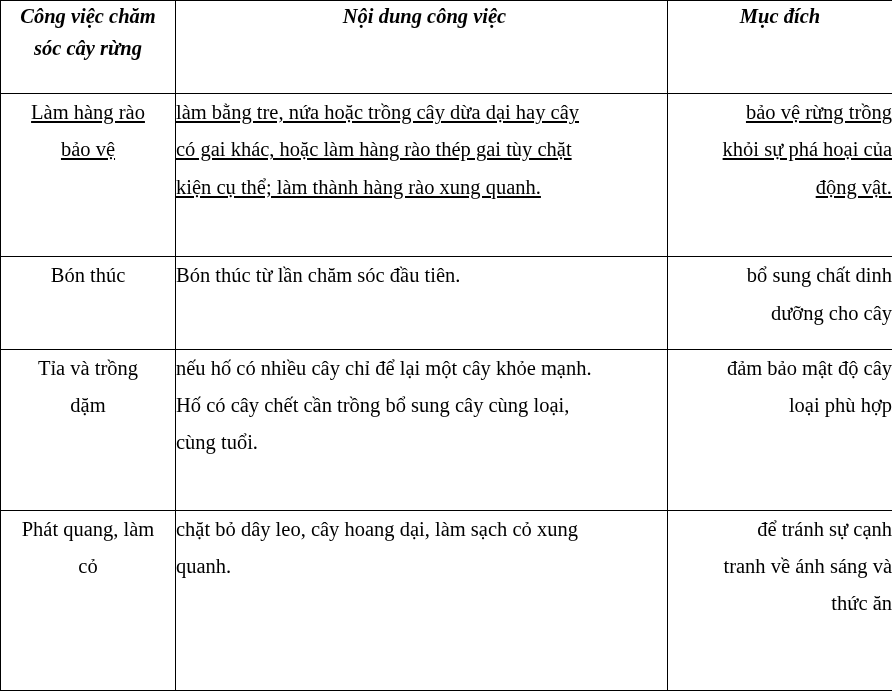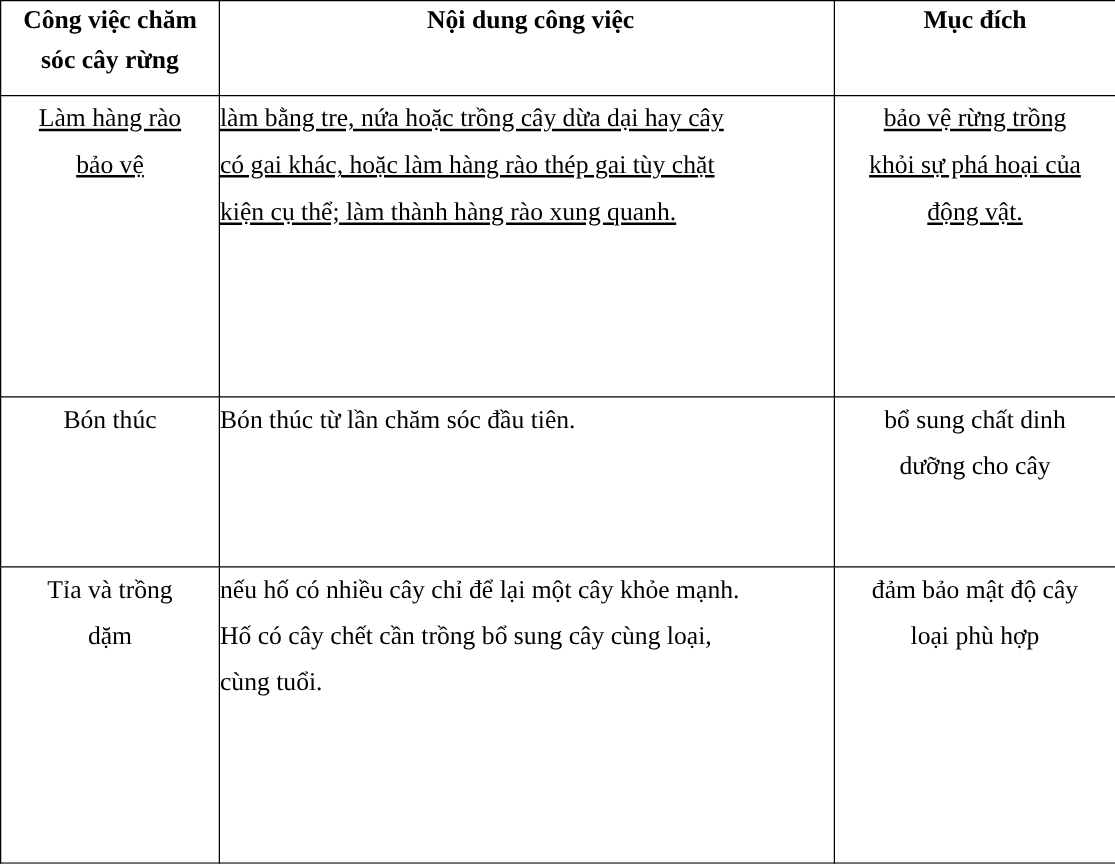--- a/index.html
+++ b/index.html
@@ -64,31 +64,31 @@
   }
   td.c-task {
     text-align: center;
     padding: 10px 12px 6px 12px;
   }
   td.c-content {
     text-align: left;
     padding: 10px 10px 6px 12px;
   }
   td.c-purpose {
-    text-align: center;
+    text-align: right;
     padding: 10px 8px 6px 12px;
   }
 
   .line {
     display: block;
     white-space: pre-wrap;
   }
 
   
-  tr.r-head { height: 76px; }
+  tr.r-head { height: 93px; font-style: italic; }
   tr.r-0    { height: 134px; text-decoration: underline; }
   tr.r-1    { height: 93px;  }
   tr.r-2    { height: 73px;  }
   tr.r-3    { height: 132px; }
   tr.r-4    { height: 148px; }
 </style>
 </head>
 <body>
 
 <div class="page">
@@ -157,17 +157,32 @@
           <span class="line">nếu hố có nhiều cây chỉ để lại một cây khỏe mạnh.</span>
           <span class="line">Hố có cây chết cần trồng bổ sung cây cùng loại,</span>
           <span class="line">cùng tuổi.</span>
         </td>
         <td class="cell c-purpose">
           <span class="line">đảm bảo mật độ cây</span>
           <span class="line">loại phù hợp</span>
         </td>
       </tr>
 
+      <tr class="r-4">
+        <td class="cell c-task">
+          <span class="line">Phát quang, làm</span>
+          <span class="line">cỏ</span>
+        </td>
+        <td class="cell c-content">
+          <span class="line">chặt bỏ dây leo, cây hoang dại, làm sạch cỏ xung</span>
+          <span class="line">quanh.</span>
+        </td>
+        <td class="cell c-purpose">
+          <span class="line">để tránh sự cạnh</span>
+          <span class="line">tranh về ánh sáng và</span>
+          <span class="line">thức ăn</span>
+        </td>
+      </tr>
 
     </tbody>
   </table>
 
 </div>
 
 </body></html>

